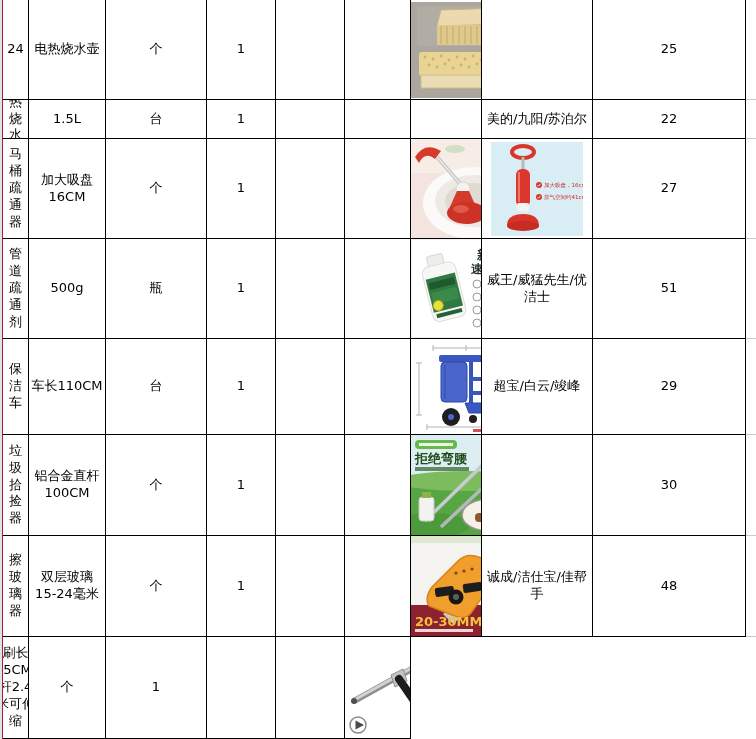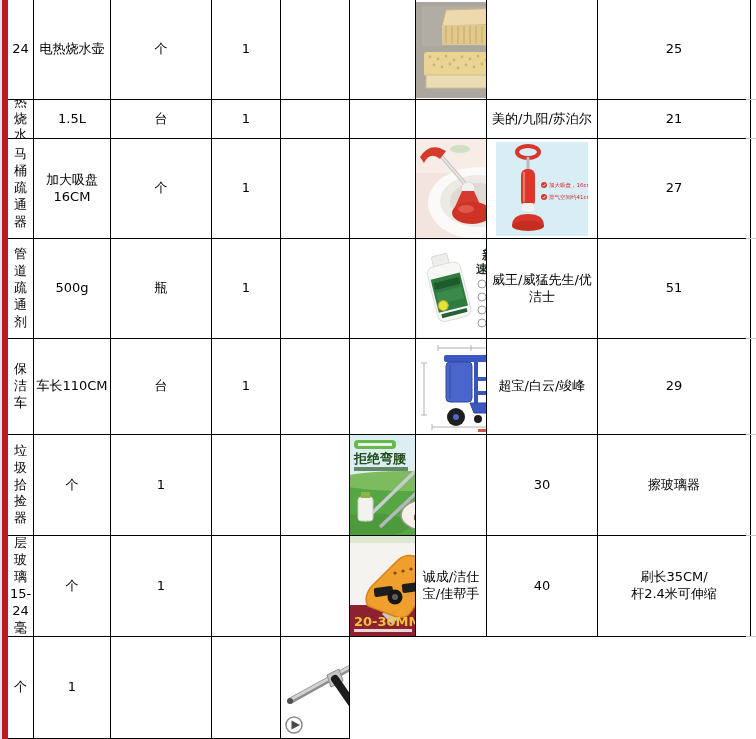--- a/index.html
+++ b/index.html
@@ -6,21 +6,21 @@
   .sheet{
     position:relative;width:756px;height:739px;background:#fff;overflow:hidden;
     font-family:"DejaVu Sans",sans-serif;color:#000;
   }
   .row-header-strip{position:absolute;left:0;top:0;width:2px;height:739px;background:#dce3ee;}
   .grid{
     position:absolute;left:2px;top:0;width:744px;height:739px;
     display:grid;box-sizing:border-box;
     grid-template-columns:26px 77px 101px 69px 69px 66px 71px 111px 153px;
     grid-template-rows:100px 39px 100px 100px 96px 101px 101px 102px;
-    border-left:6px solid #b91c1c;background:#fff;
+    border-left:1px solid #b91c1c;background:#fff;
   }
   .c{
     box-sizing:border-box;border-right:1px solid #000;border-bottom:1px solid #000;
     display:flex;align-items:center;justify-content:center;text-align:center;
     font-size:13px;line-height:1.3;white-space:pre-line;overflow:hidden;padding:1px;
   }
   .c.img{position:relative;padding:0;}
   .c.img svg{position:absolute;}
   .c.brand{position:relative;font-size:13px;}
   .right-line{position:absolute;left:746px;width:10px;height:1px;background:#c9c9c9;}
@@ -90,21 +90,21 @@
     <div class="c num">25</div>
     <div class="c">电热烧水壶</div>
     <div class="c">1.5L</div>
     <div class="c">台</div>
     <div class="c">1</div>
     <div class="c"></div>
     <div class="c"></div>
     <div class="c img"></div>
     <div class="c brand">美的/九阳/苏泊尔</div>
 
-    <div class="c num">21</div>
+    <div class="c num">22</div>
     <div class="c">马桶疏通器</div>
     <div class="c">加大吸盘16CM</div>
     <div class="c">个</div>
     <div class="c">1</div>
     <div class="c"></div>
     <div class="c"></div>
     <div class="c img">
       <svg style="left:0;top:0" width="110" height="99" viewBox="0 0 110 99">
         <rect width="110" height="99" fill="#f3e4df"></rect>
         <rect x="0" y="0" width="110" height="34" fill="#f7ece6"></rect>
@@ -217,20 +217,22 @@
           <circle cx="40" cy="78" r="3" fill="#4a66cc"></circle>
         <circle cx="62" cy="80" r="4" fill="#1e1e1e"></circle>
         <circle cx="96" cy="80" r="4" fill="#1e1e1e"></circle>
         <rect x="62" y="90" width="32" height="3" fill="#cc3333" opacity="0.85"></rect>
       </svg>
     </div>
     <div class="c brand">超宝/白云/竣峰</div>
 
     <div class="c num">29</div>
     <div class="c">垃圾拾捡器</div>
+    <div class="c">铝合金直杆
+100CM</div>
     <div class="c">个</div>
     <div class="c">1</div>
     <div class="c"></div>
     <div class="c"></div>
     <div class="c img">
       <svg style="left:0;top:0" width="110" height="100" viewBox="0 0 110 100">
         <rect width="110" height="55" fill="#ddeef3"></rect>
         <rect x="0" y="42" width="110" height="58" fill="#56a643"></rect>
         <ellipse cx="55" cy="46" rx="70" ry="10" fill="#7cbb5e"></ellipse>
         <ellipse cx="20" cy="90" rx="40" ry="12" fill="#479238" opacity="0.6"></ellipse>
@@ -283,21 +285,21 @@
         <g stroke="#e8e6e2" stroke-width="1" fill="#6e1822">
           <circle cx="84" cy="89" r="6"></circle>
             <circle cx="97" cy="89" r="6"></circle>
         </g>
         <line x1="81" y1="92" x2="87" y2="86" stroke="#e8e6e2" stroke-width="1.2"></line>
         <polygon points="103,84 109,89 103,94" fill="#f4f2ef"></polygon>
       </svg>
     </div>
     <div class="c brand">诚成/洁仕宝/佳帮手</div>
 
-    <div class="c num">40</div>
+    <div class="c num">48</div>
     <div class="c">刷长35CM/
 杆2.4米可伸缩</div>
     <div class="c">个</div>
     <div class="c">1</div>
     <div class="c"></div>
     <div class="c"></div>
     <div class="c img">
       <svg style="left:0;top:0" width="110" height="101" viewBox="0 0 110 101">
         <rect width="110" height="101" fill="#ffffff"></rect>
         <line x1="9" y1="64" x2="94" y2="17" stroke="#8e8f91" stroke-width="6"></line>

